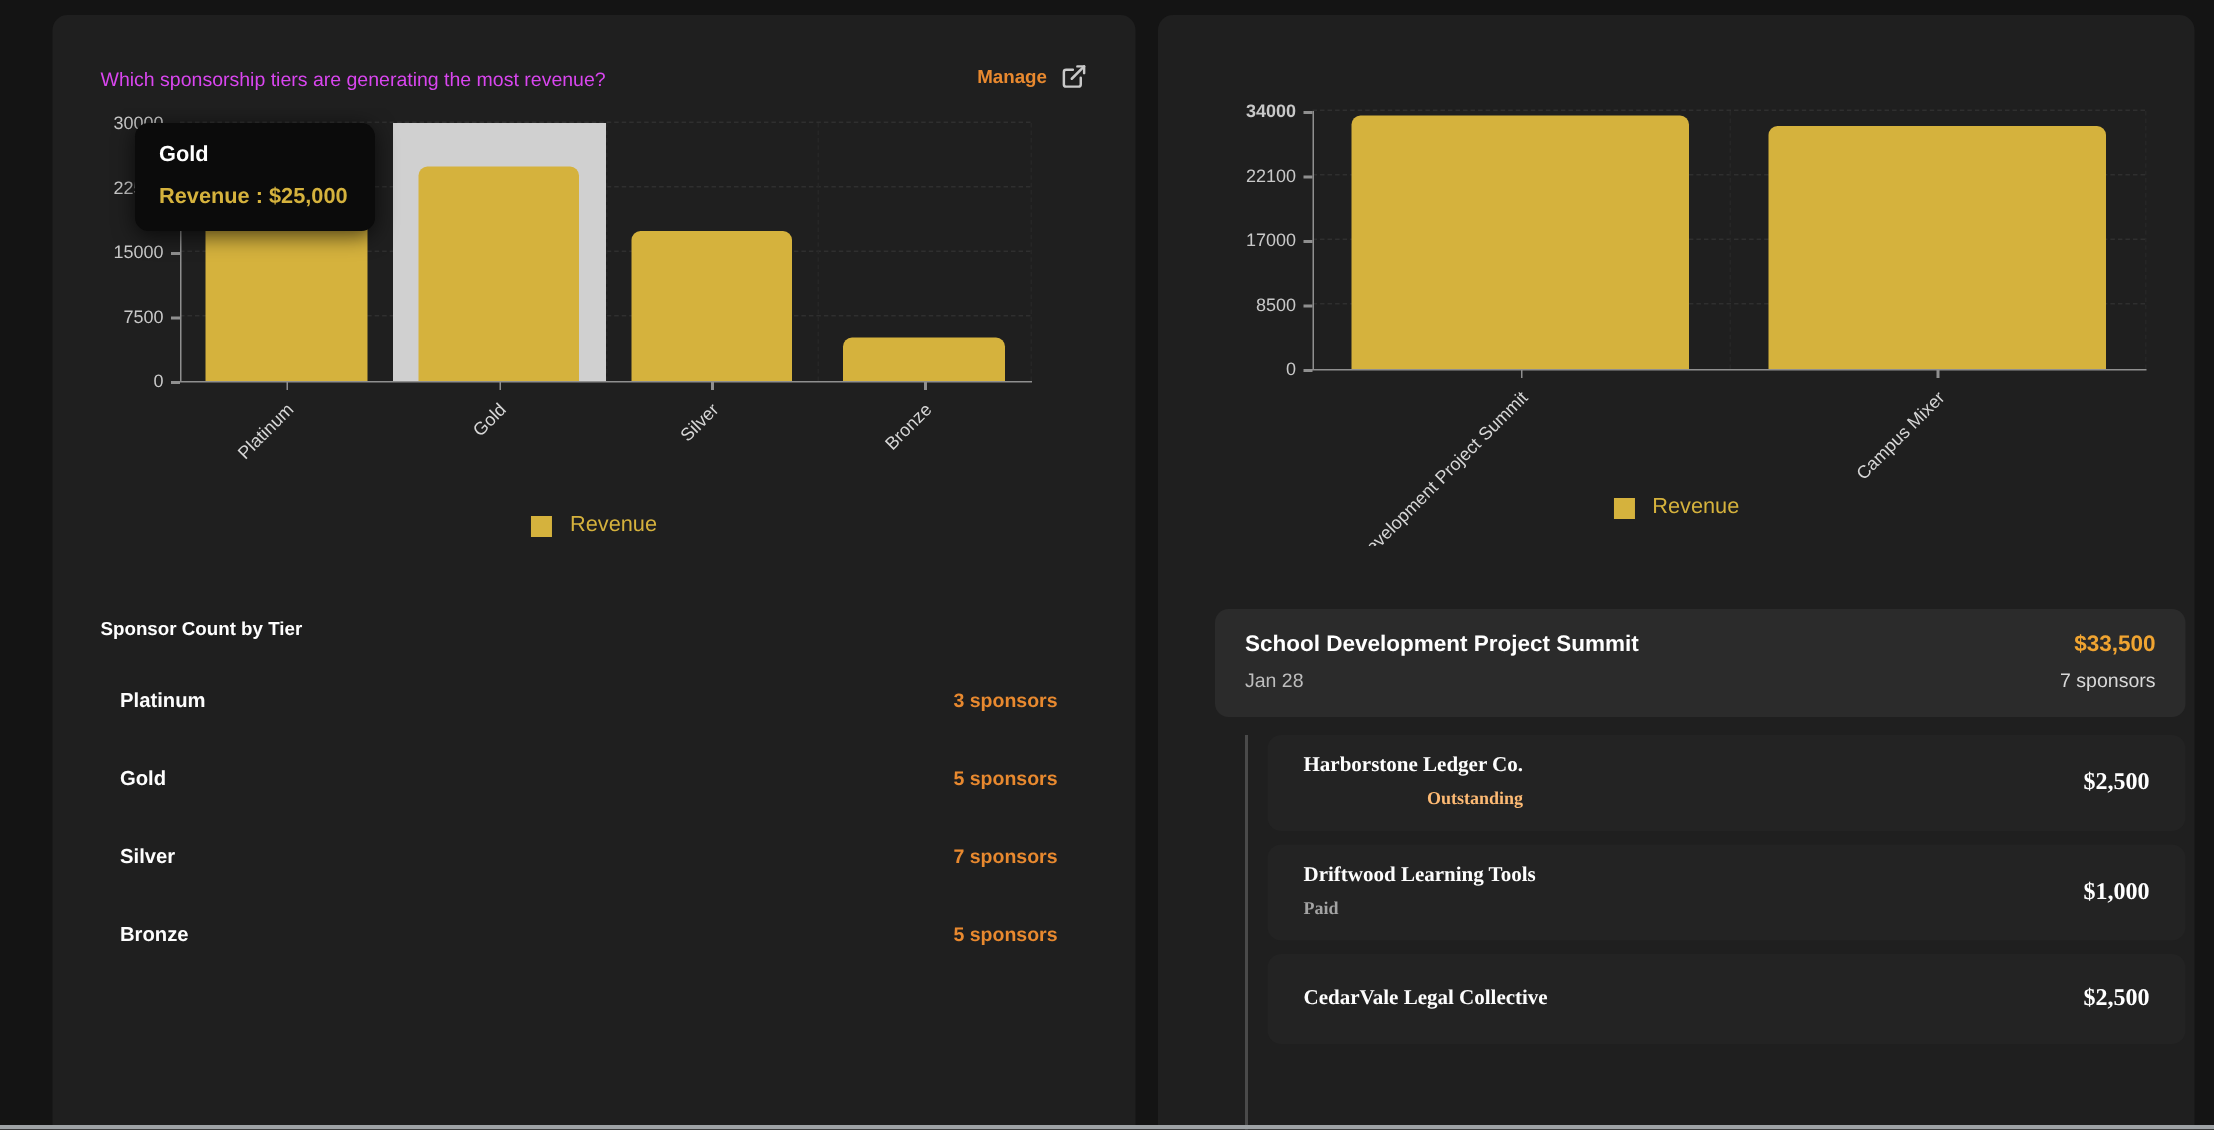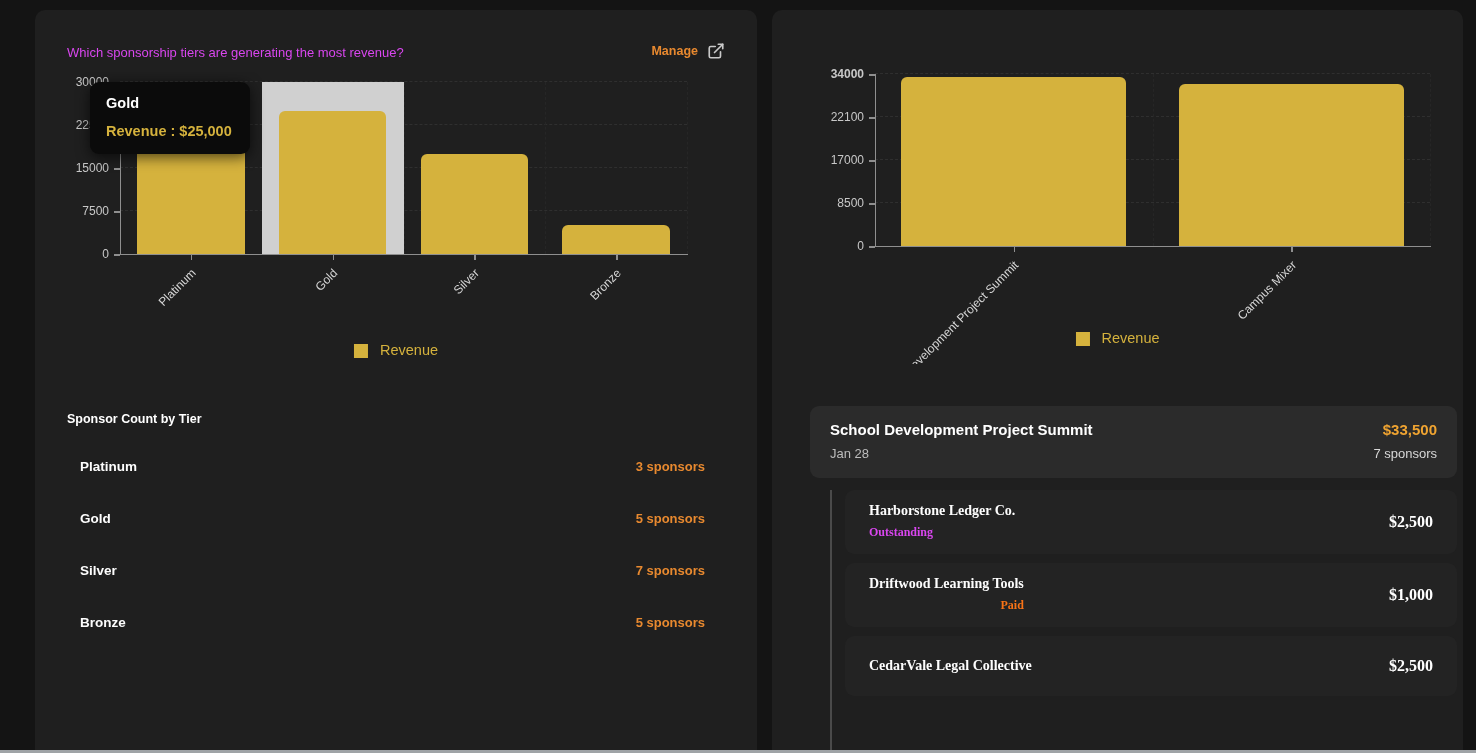--- a/index.html
+++ b/index.html
@@ -237,29 +237,29 @@
       <span class="event-sponsors">7 sponsors</span>
     </div>
   </div>
 
   <div class="sponsor-section">
     <div class="sponsor-line"></div>
 
     <div class="sponsor-row">
       <div class="sponsor-info">
         <span class="sponsor-name">Harborstone Ledger Co.</span>
-        <span class="sponsor-status" style="color: #d946ef;">Outstanding</span>
+        <span class="sponsor-status" style="color: #fdba74; text-align: right;">Outstanding</span>
       </div>
       <span class="sponsor-amount">$2,500</span>
     </div>
 
     <div class="sponsor-row">
       <div class="sponsor-info">
         <span class="sponsor-name">Driftwood Learning Tools</span>
-        <span class="sponsor-status" style="color: #f97316; text-align: right;">Paid</span>
+        <span class="sponsor-status" style="color: #a3a3a3;">Paid</span>
       </div>
       <span class="sponsor-amount">$1,000</span>
     </div>
 
     <div class="sponsor-row">
       <div class="sponsor-info">
         <span class="sponsor-name">CedarVale Legal Collective</span>
 
       </div>
       <span class="sponsor-amount">$2,500</span>

